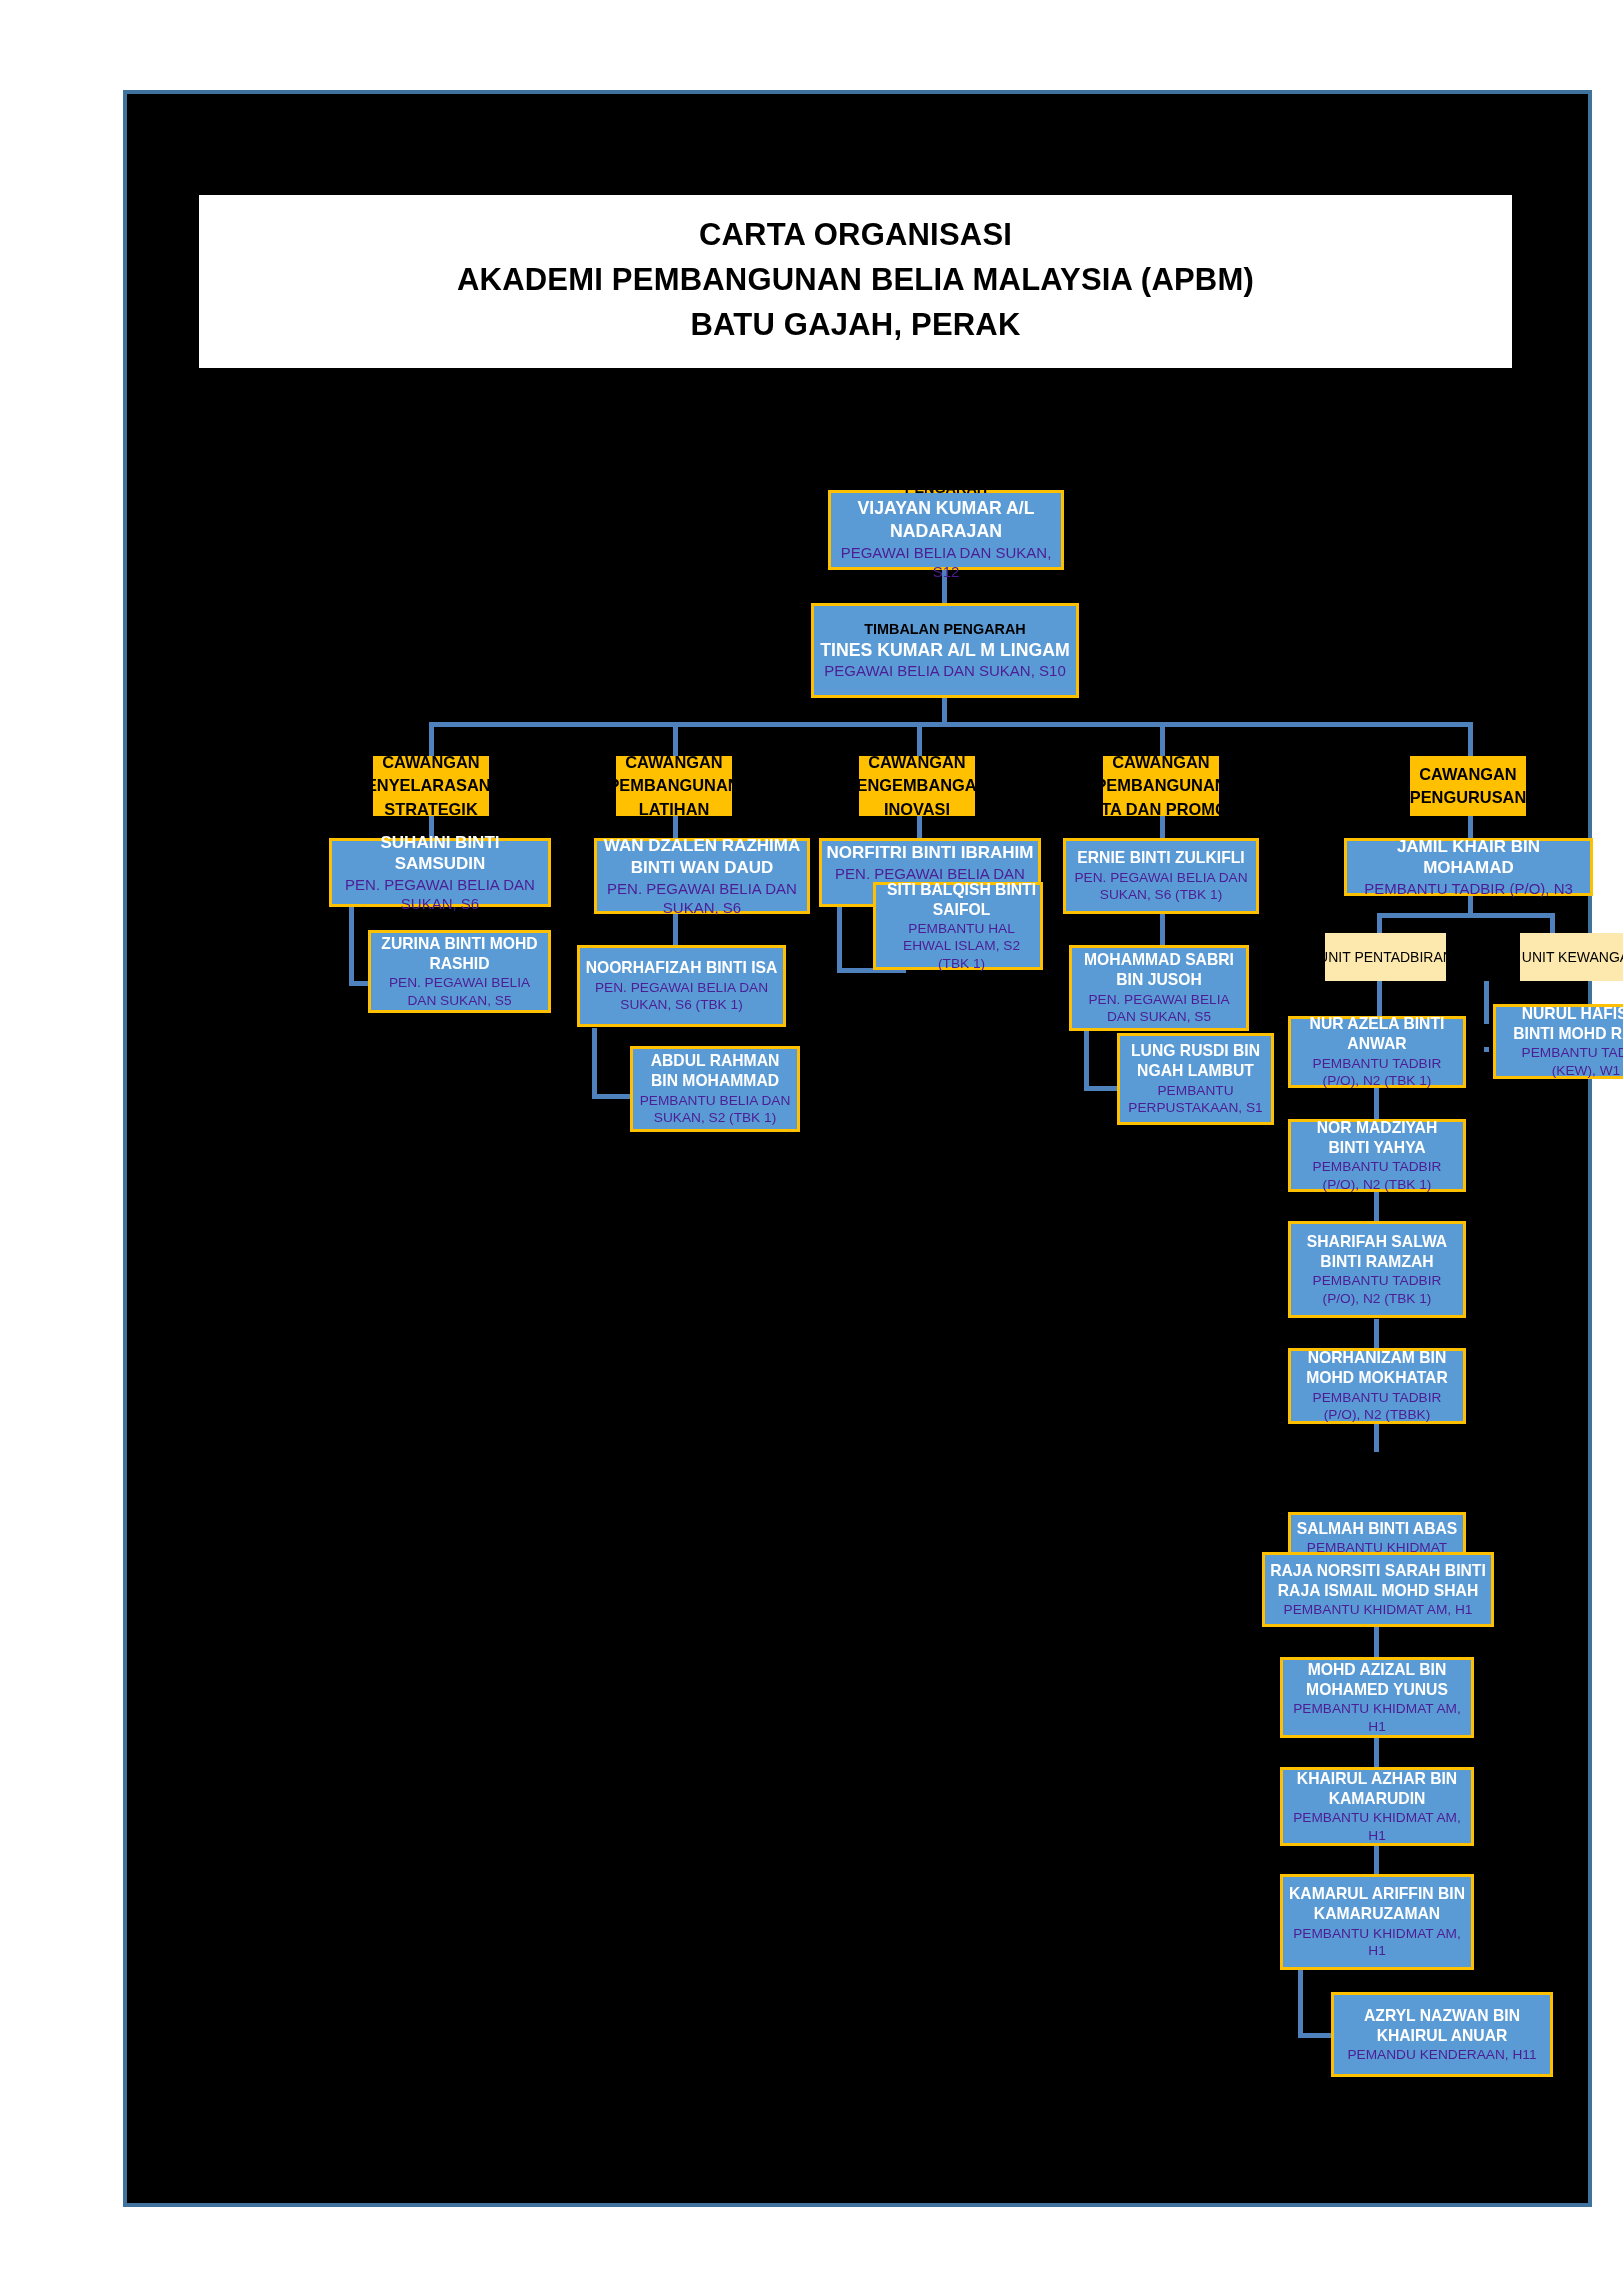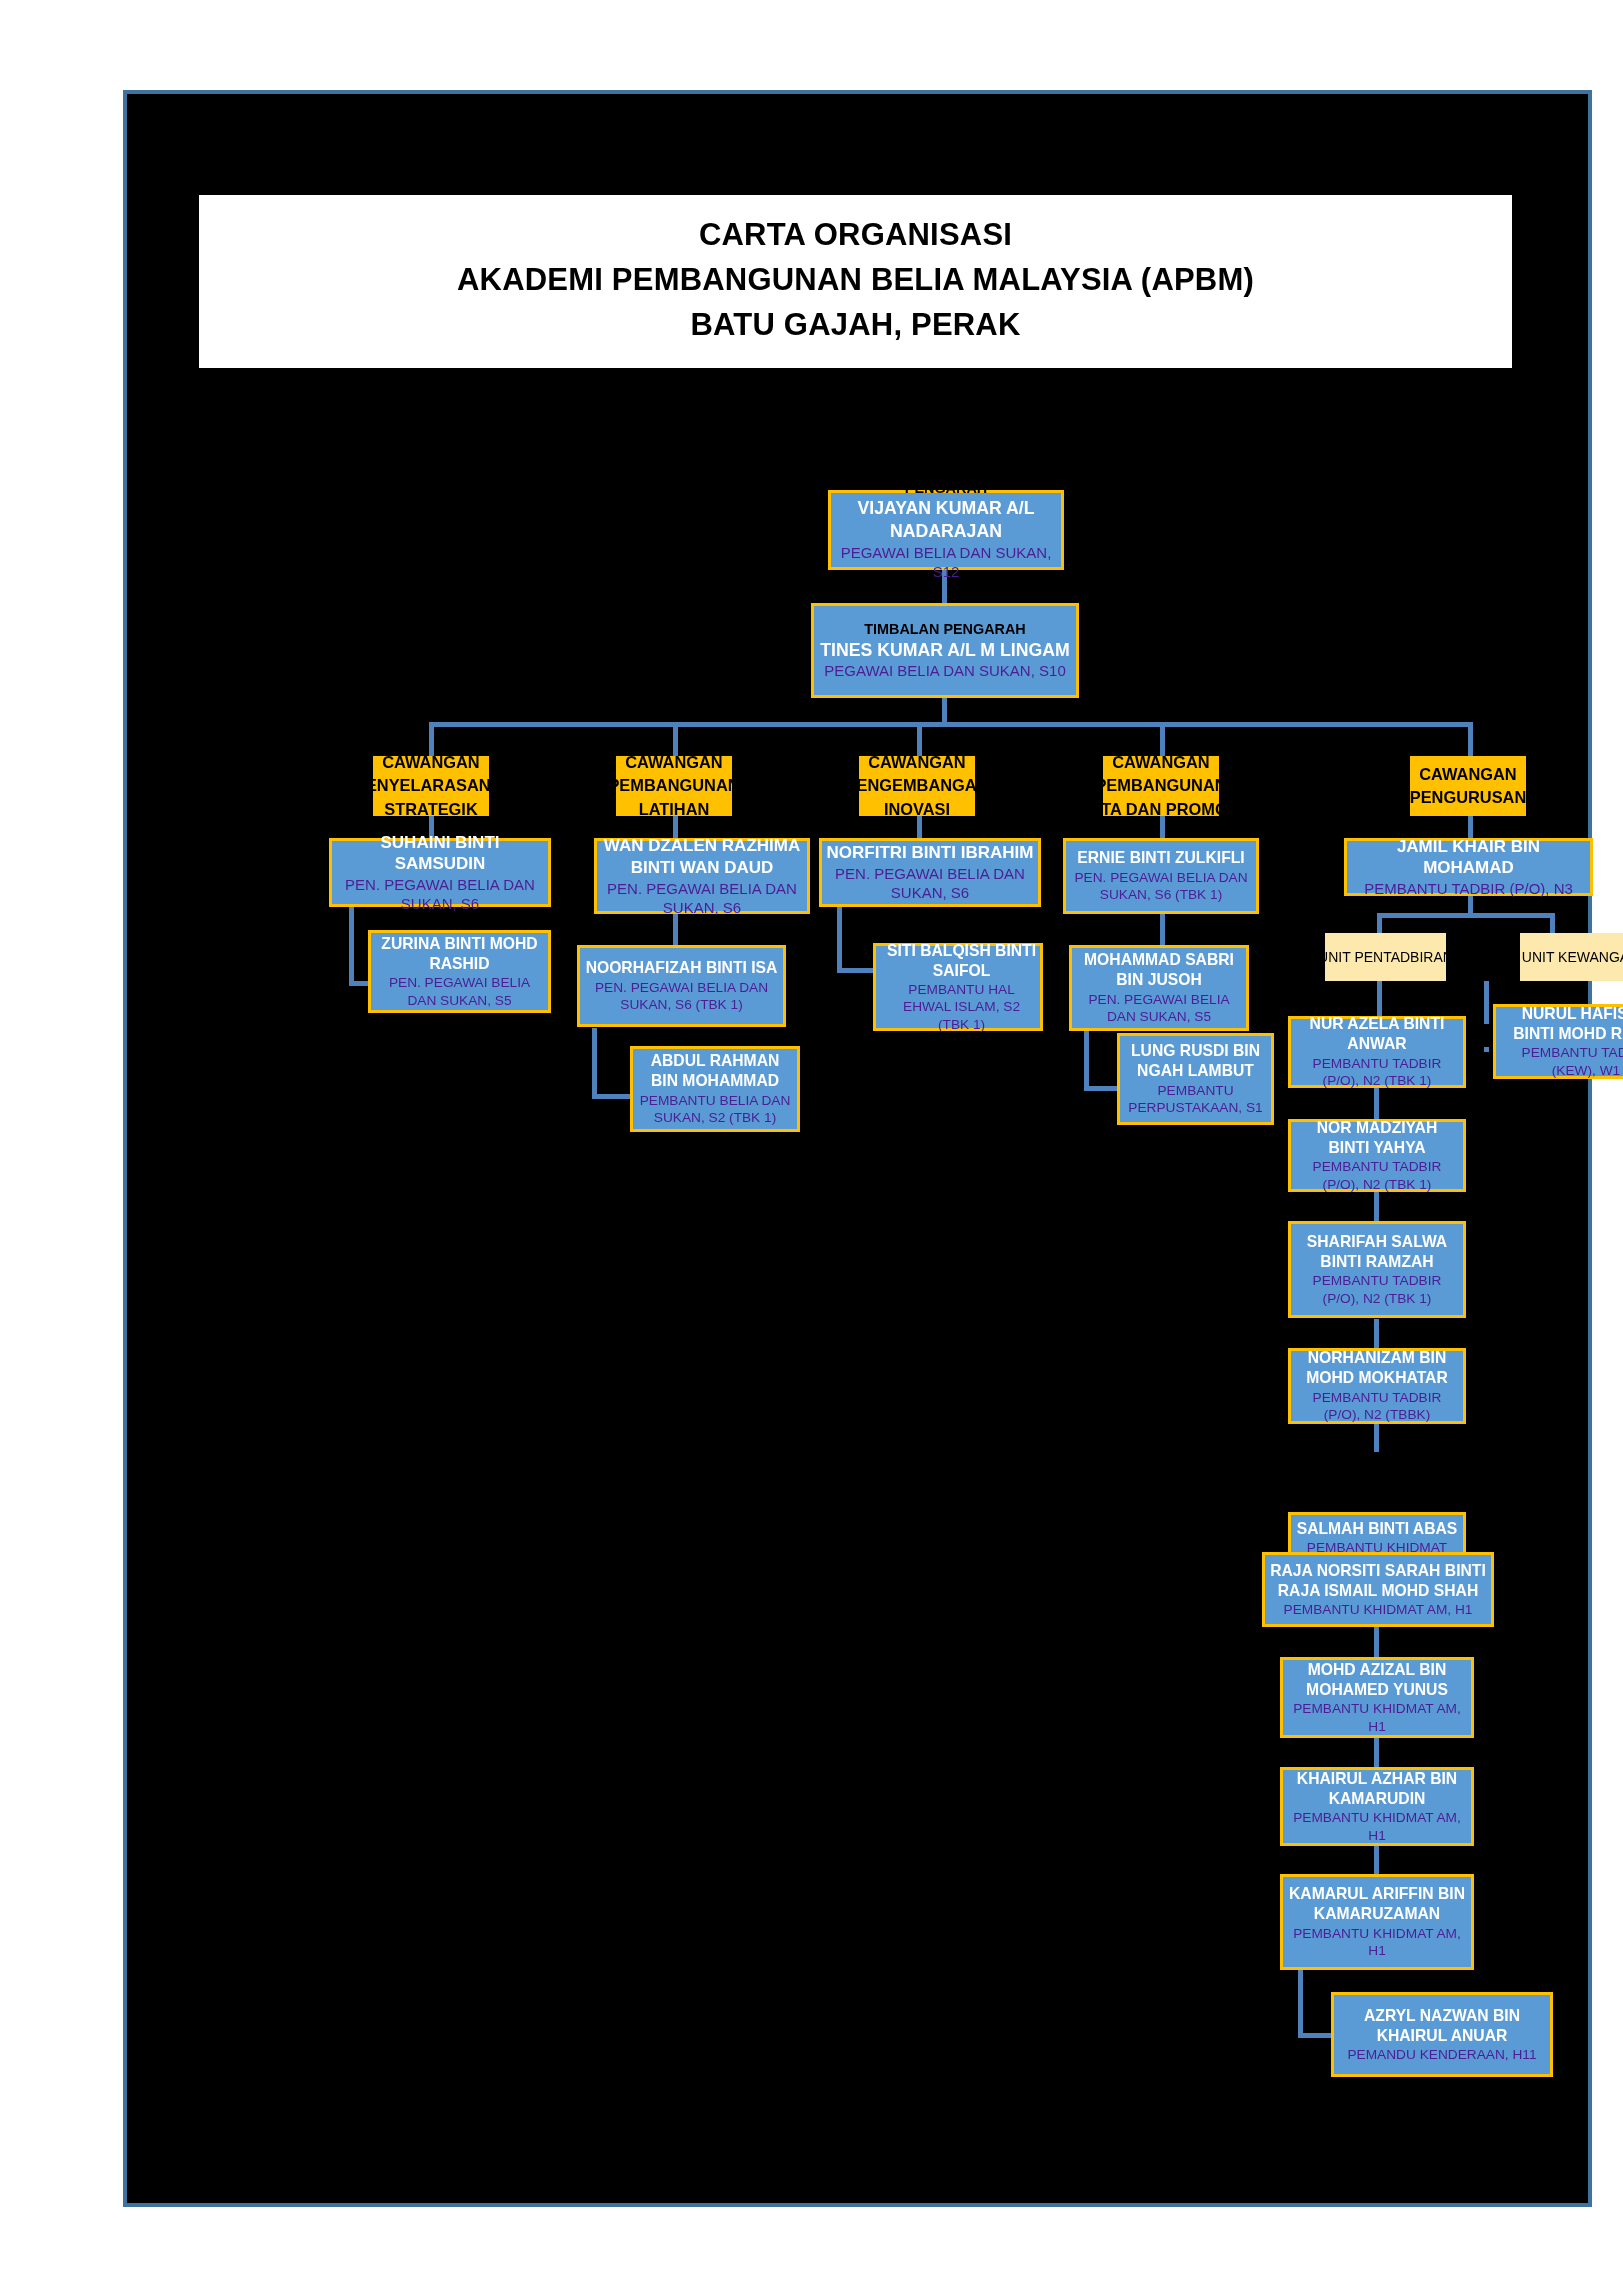--- a/index.html
+++ b/index.html
@@ -270,21 +270,21 @@
     <div class="node staff sm" style="left:503px; top:952px; width:170px; height:86px;">
       <div class="pname">ABDUL RAHMAN BIN MOHAMMAD</div>
       <div class="post">PEMBANTU BELIA DAN SUKAN, S2 (TBK 1)</div>
     </div>
 
     <div class="node staff" style="left:692px; top:744px; width:222px; height:69px;">
       <div class="pname">NORFITRI BINTI IBRAHIM</div>
       <div class="post">PEN. PEGAWAI BELIA DAN SUKAN, S6</div>
     </div>
 
-    <div class="node staff sm" style="left:746px; top:849px; width:170px; height:88px;padding-left:11px;">
+    <div class="node staff sm" style="left:746px; top:788px; width:170px; height:88px;padding-left:11px;">
       <div class="pname">SITI BALQISH BINTI SAIFOL</div>
       <div class="post">PEMBANTU HAL EHWAL ISLAM, S2 (TBK 1)</div>
     </div>
 
     <div class="node staff sm" style="left:936px; top:744px; width:196px; height:76px;">
       <div class="pname">ERNIE BINTI ZULKIFLI</div>
       <div class="post">PEN. PEGAWAI BELIA DAN SUKAN, S6 (TBK 1)</div>
     </div>
 
     <div class="node staff sm" style="left:942px; top:851px; width:180px; height:86px;">

